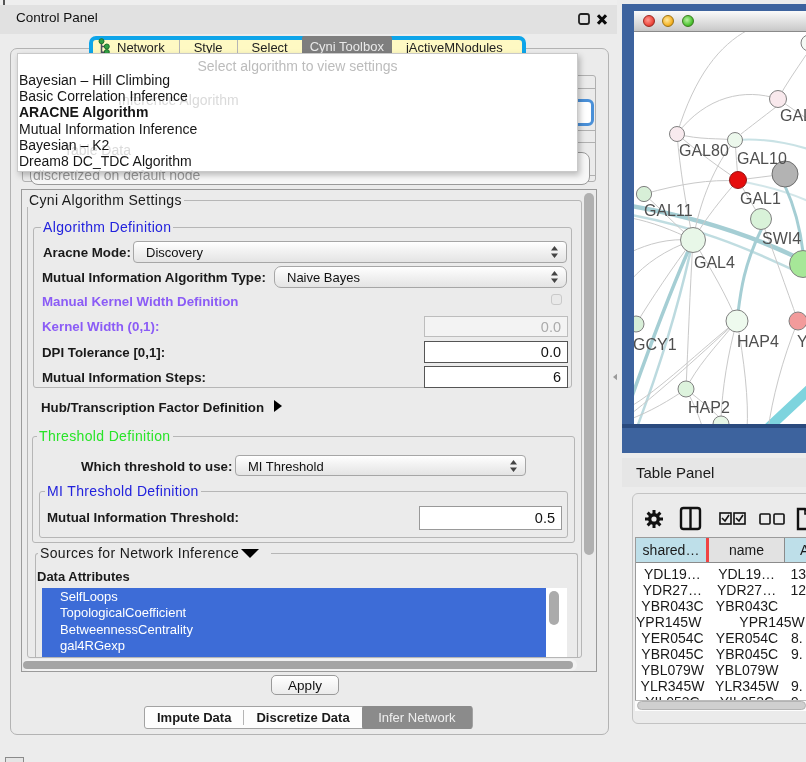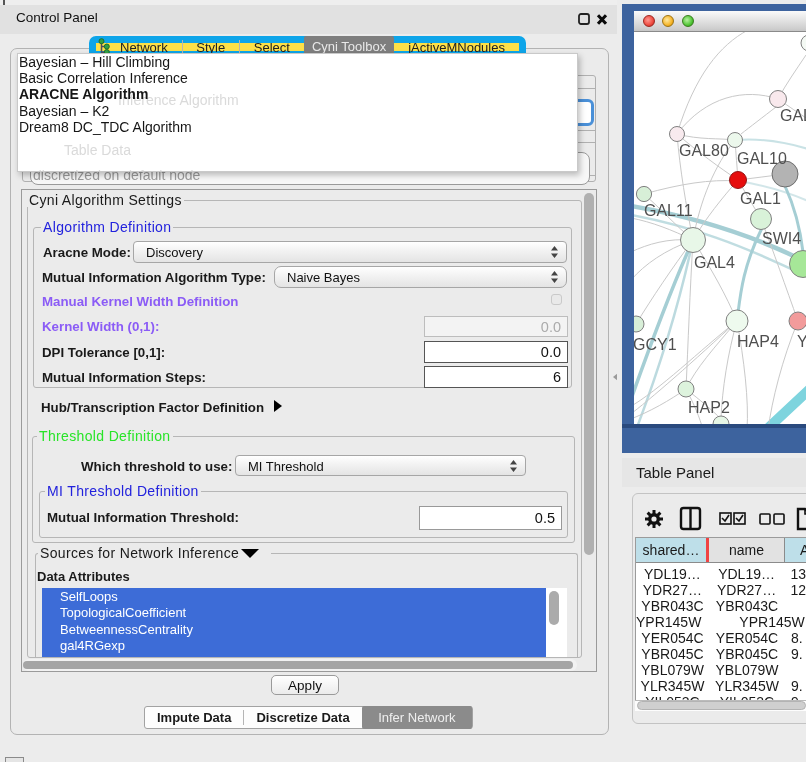--- a/index.html
+++ b/index.html
@@ -11,22 +11,22 @@
 
 #topstrip { left:0; top:0; width:617px; height:5px; background:#eeeeee; }
 #titlebar { left:0; top:5px; width:617px; height:29px; background:#e1e1e1; }
 #titlebar .t { position:absolute; left:16px; top:5px; font-size:13.5px; color:#111; }
 #cornermark { left:3px; top:0px; width:2px; height:5px; background:#555; }
 #panelbg { left:0; top:34px; width:617px; height:728px; background:#ececec; }
 #outerpanel { left:10px; top:48px; width:599px; height:687px; background:#ebebeb;
   border:1px solid #b3b3b3; border-radius:7px; }
 
 
-#tabbar { left:89px; top:36px; width:437px; height:22px; background:#fde047;
-  border:7px solid #0ea5e9; border-radius:7px 7px 3px 3px; display:flex; align-items:center;
+#tabbar { left:89px; top:36px; width:437px; height:22px; background:#fef9c3;
+  border:4px solid #0ea5e9; border-radius:7px 7px 3px 3px; display:flex; align-items:center;
   font-size:13px; color:#222; z-index:5; }
 #tabbar .tab { padding:0 14px; height:21px; line-height:21px; white-space:nowrap; }
 #tabbar .sep { width:1px; height:15px; background:#b5b5b5; }
 #tabbar .sel { background:#7e7e7e; color:#e9e9e9; border-radius:2px; height:22px; line-height:22px; margin:0; font-size:13px; padding:0 8px; }
 
 
 .frag { position:absolute; }
 
 
 #popup { left:17px; top:53px; width:561px; height:119px; background:#ffffff;
@@ -111,26 +111,28 @@
 
   <div class="frag" style="left:22px; top:75px; width:574px; height:107px; border:1px solid #b0b0b0; border-radius:3px;"></div>
   <div class="frag" style="left:30px; top:88px; width:566px; height:43px; border:1px solid #b0b0b0;"></div>
   <div class="frag" style="left:30px; top:142px; width:566px; height:34px; border:1px solid #b0b0b0;"></div>
   <div class="frag" style="left:500px; top:99px; width:94px; height:27px; border:3px solid #4a90d8; border-radius:6px; background:#fff;"></div>
 
   <div class="frag" style="left:30px; top:152px; width:560px; height:33px; border:1px solid #9a9a9a; border-radius:8px; background:#f7f7f7;"></div>
   <div class="frag" style="left:33px; top:167px; font-size:14px; color:#9b9b9b; white-space:nowrap;">discretized on default node</div>
 
   <div class="abs" id="popup">
+    <div class="ph">Select algorithm to view settings</div>
     <div class="gh" style="left:100px; top:38px;">Inference Algorithm</div>
     <div class="gh" style="left:46px; top:88px;">Table Data</div>
     <div class="gh" style="left:16px; top:114px; font-size:14px;">discretized on default node</div>
     <div class="it">Bayesian – Hill Climbing</div>
     <div class="it">Basic Correlation Inference</div>
     <div class="it" style="font-weight:bold;">ARACNE Algorithm</div>
+    <div class="it">Mutual Information Inference</div>
     <div class="it">Bayesian – K2</div>
     <div class="it">Dream8 DC_TDC Algorithm</div>
   </div>
 
   <div class="abs" style="left:21px; top:189px; width:576px; height:483px; border:1px solid #9a9a9a; background:#ebebeb;"></div>
 
   <div class="gbox" style="left:27px; top:200px; width:555px; height:458px;"></div>
   <div class="gtitle" style="left:27px; top:193px; color:#1a1a1a;">Cyni Algorithm Settings</div>
 
   <div class="gbox" style="left:33px; top:227px; width:539px; height:161px;"></div>

